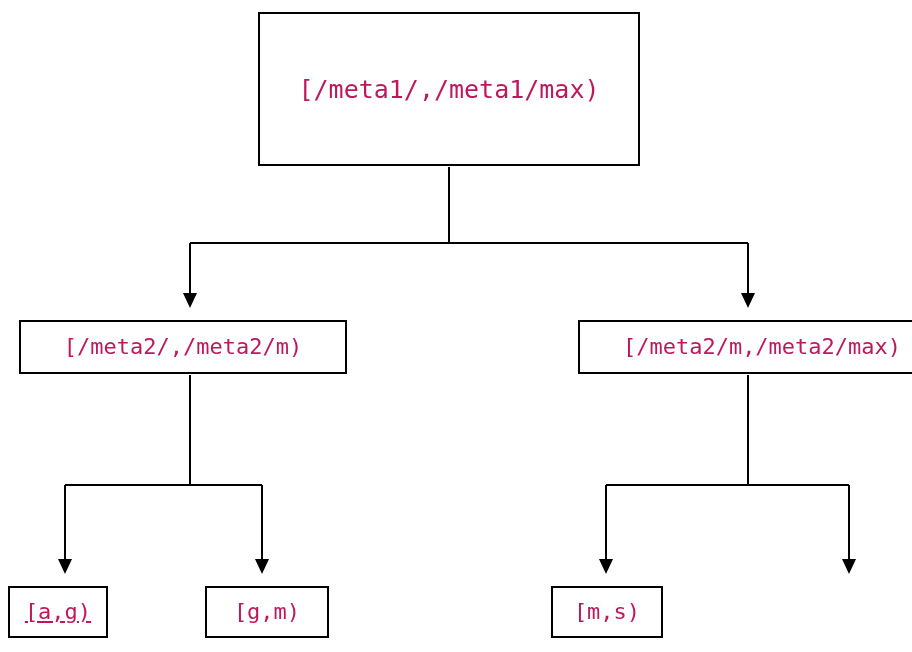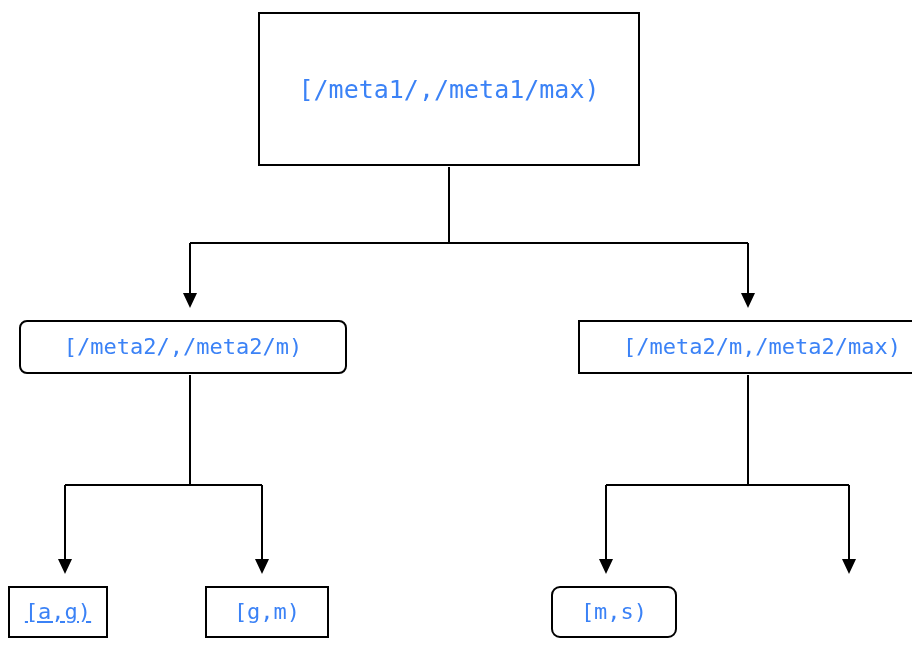--- a/index.html
+++ b/index.html
@@ -27,42 +27,41 @@
     pointer-events: none;
   }
   .node-box {
     position: absolute;
     box-sizing: border-box;
     border: 2px solid #000000;
     background: #ffffff;
     display: flex;
     align-items: center;
     justify-content: center;
-    color: #3b82f6;
+    color: #be185d;
     white-space: pre;
     letter-spacing: 0px;
   }
   .node-label {
     display: block;
     line-height: 1;
   }
   .node-root {
     left: 258px;
     top: 12px;
     width: 382px;
     height: 154px;
     font-size: 25px;
   }
   .node-mid-left {
     left: 19px;
     top: 320px;
     width: 328px;
     height: 54px;
     font-size: 22px;
-    border-radius: 8px;
   }
   .node-mid-right {
     left: 578px;
     top: 320px;
     width: 368px;
     height: 54px;
     font-size: 22px;
   }
   .node-leaf {
     height: 52px;
@@ -75,22 +74,21 @@
     text-decoration: underline;
   }
   .node-leaf-gm {
     left: 205px;
     top: 586px;
     width: 124px;
   }
   .node-leaf-ms {
     left: 551px;
     top: 586px;
-    width: 126px;
-    border-radius: 9px;
+    width: 112px;
   }
   .node-leaf-smax {
     left: 778px;
     top: 586px;
     width: 125px;
   }
 </style>
 </head>
 <body>
 

